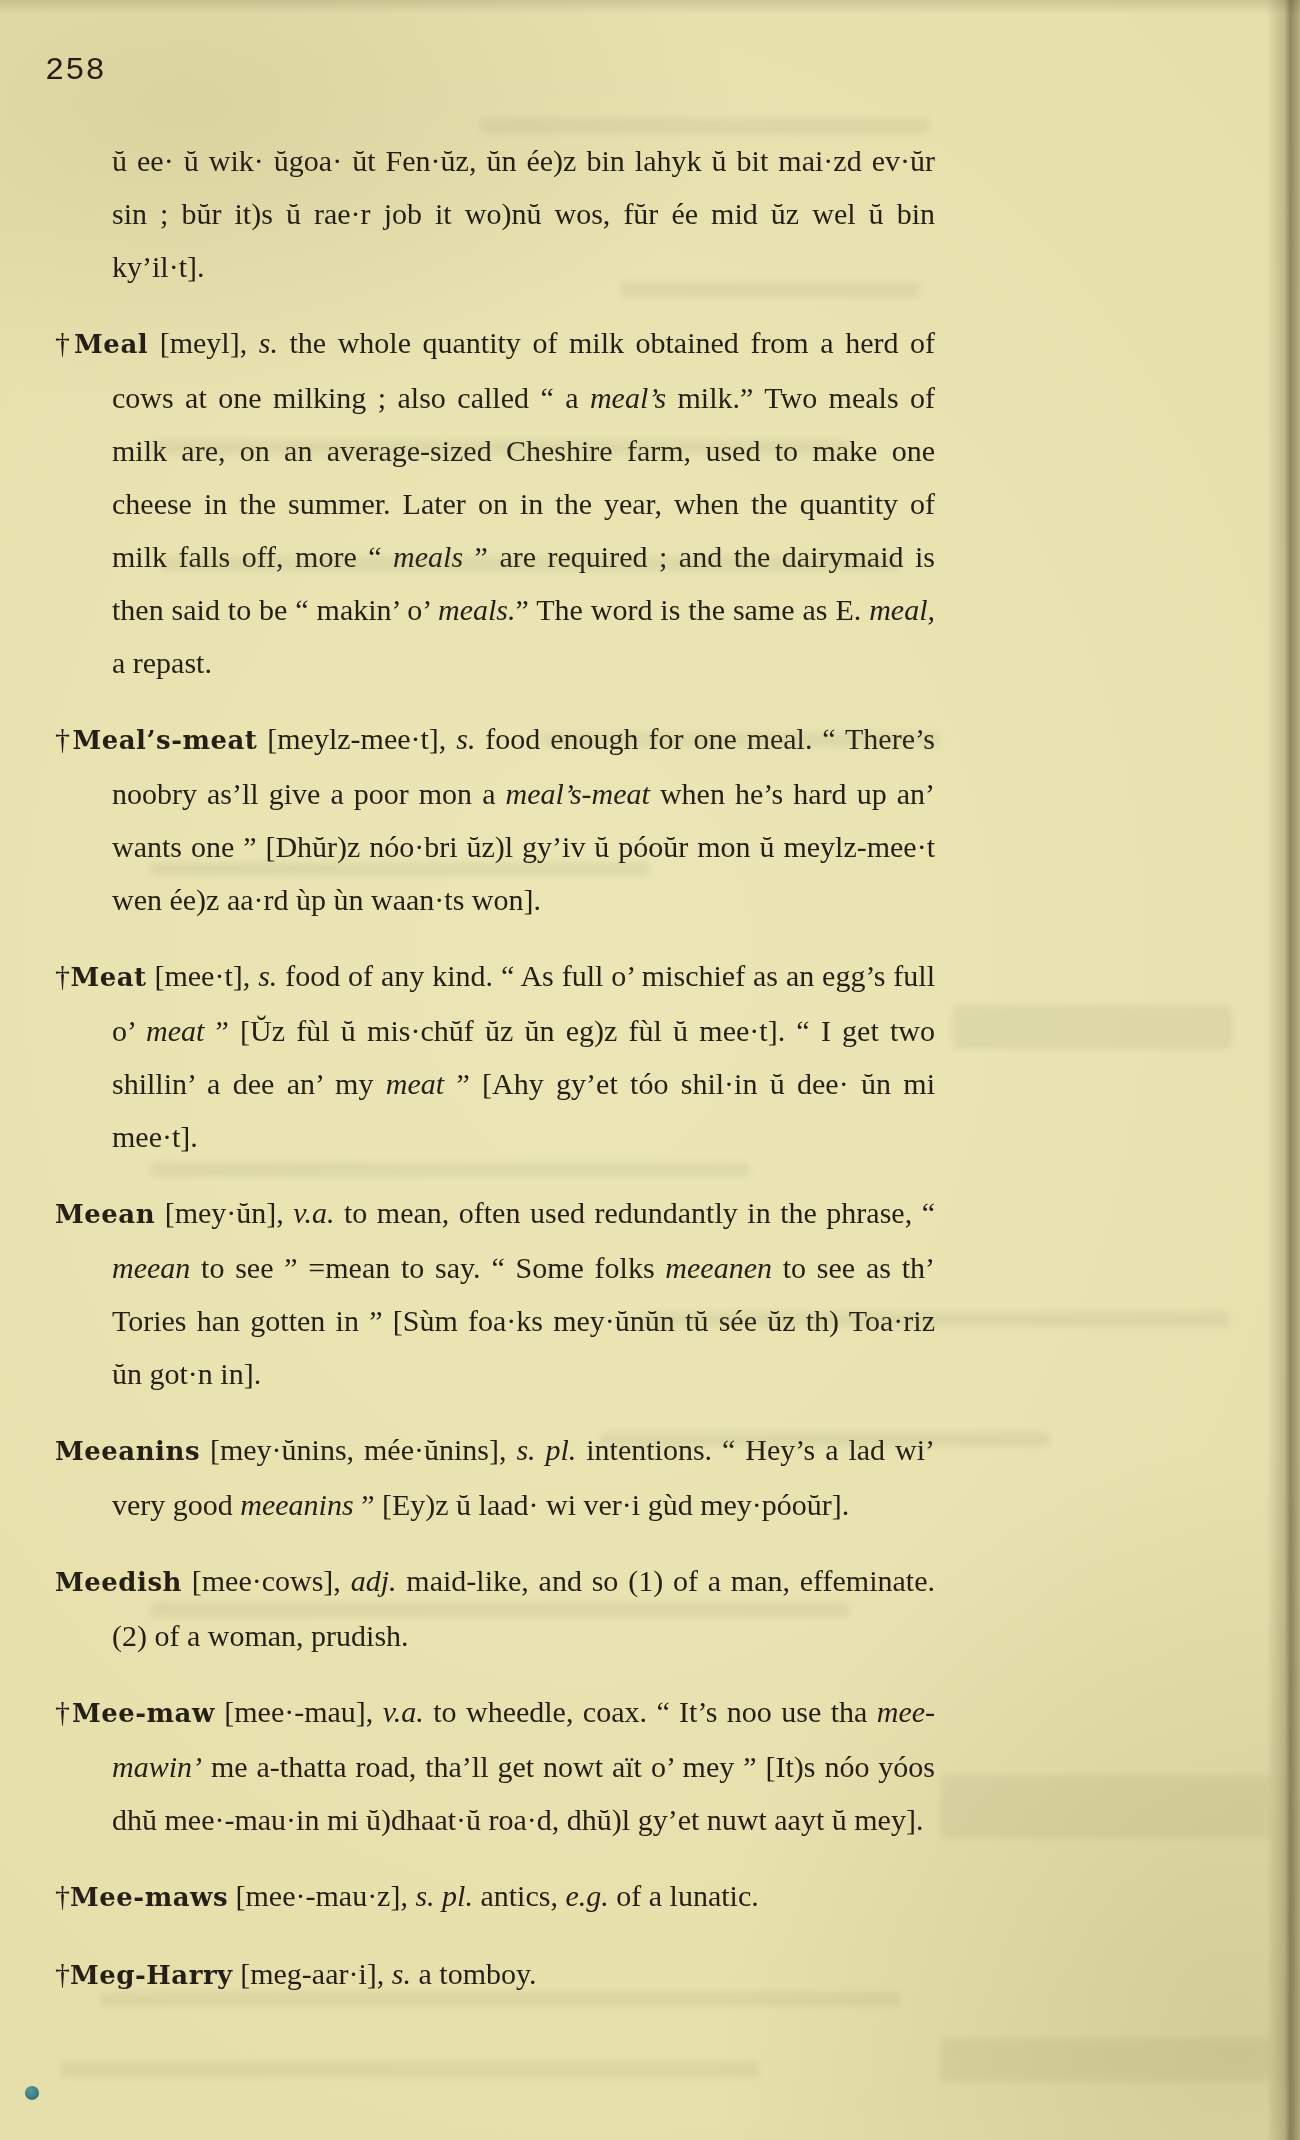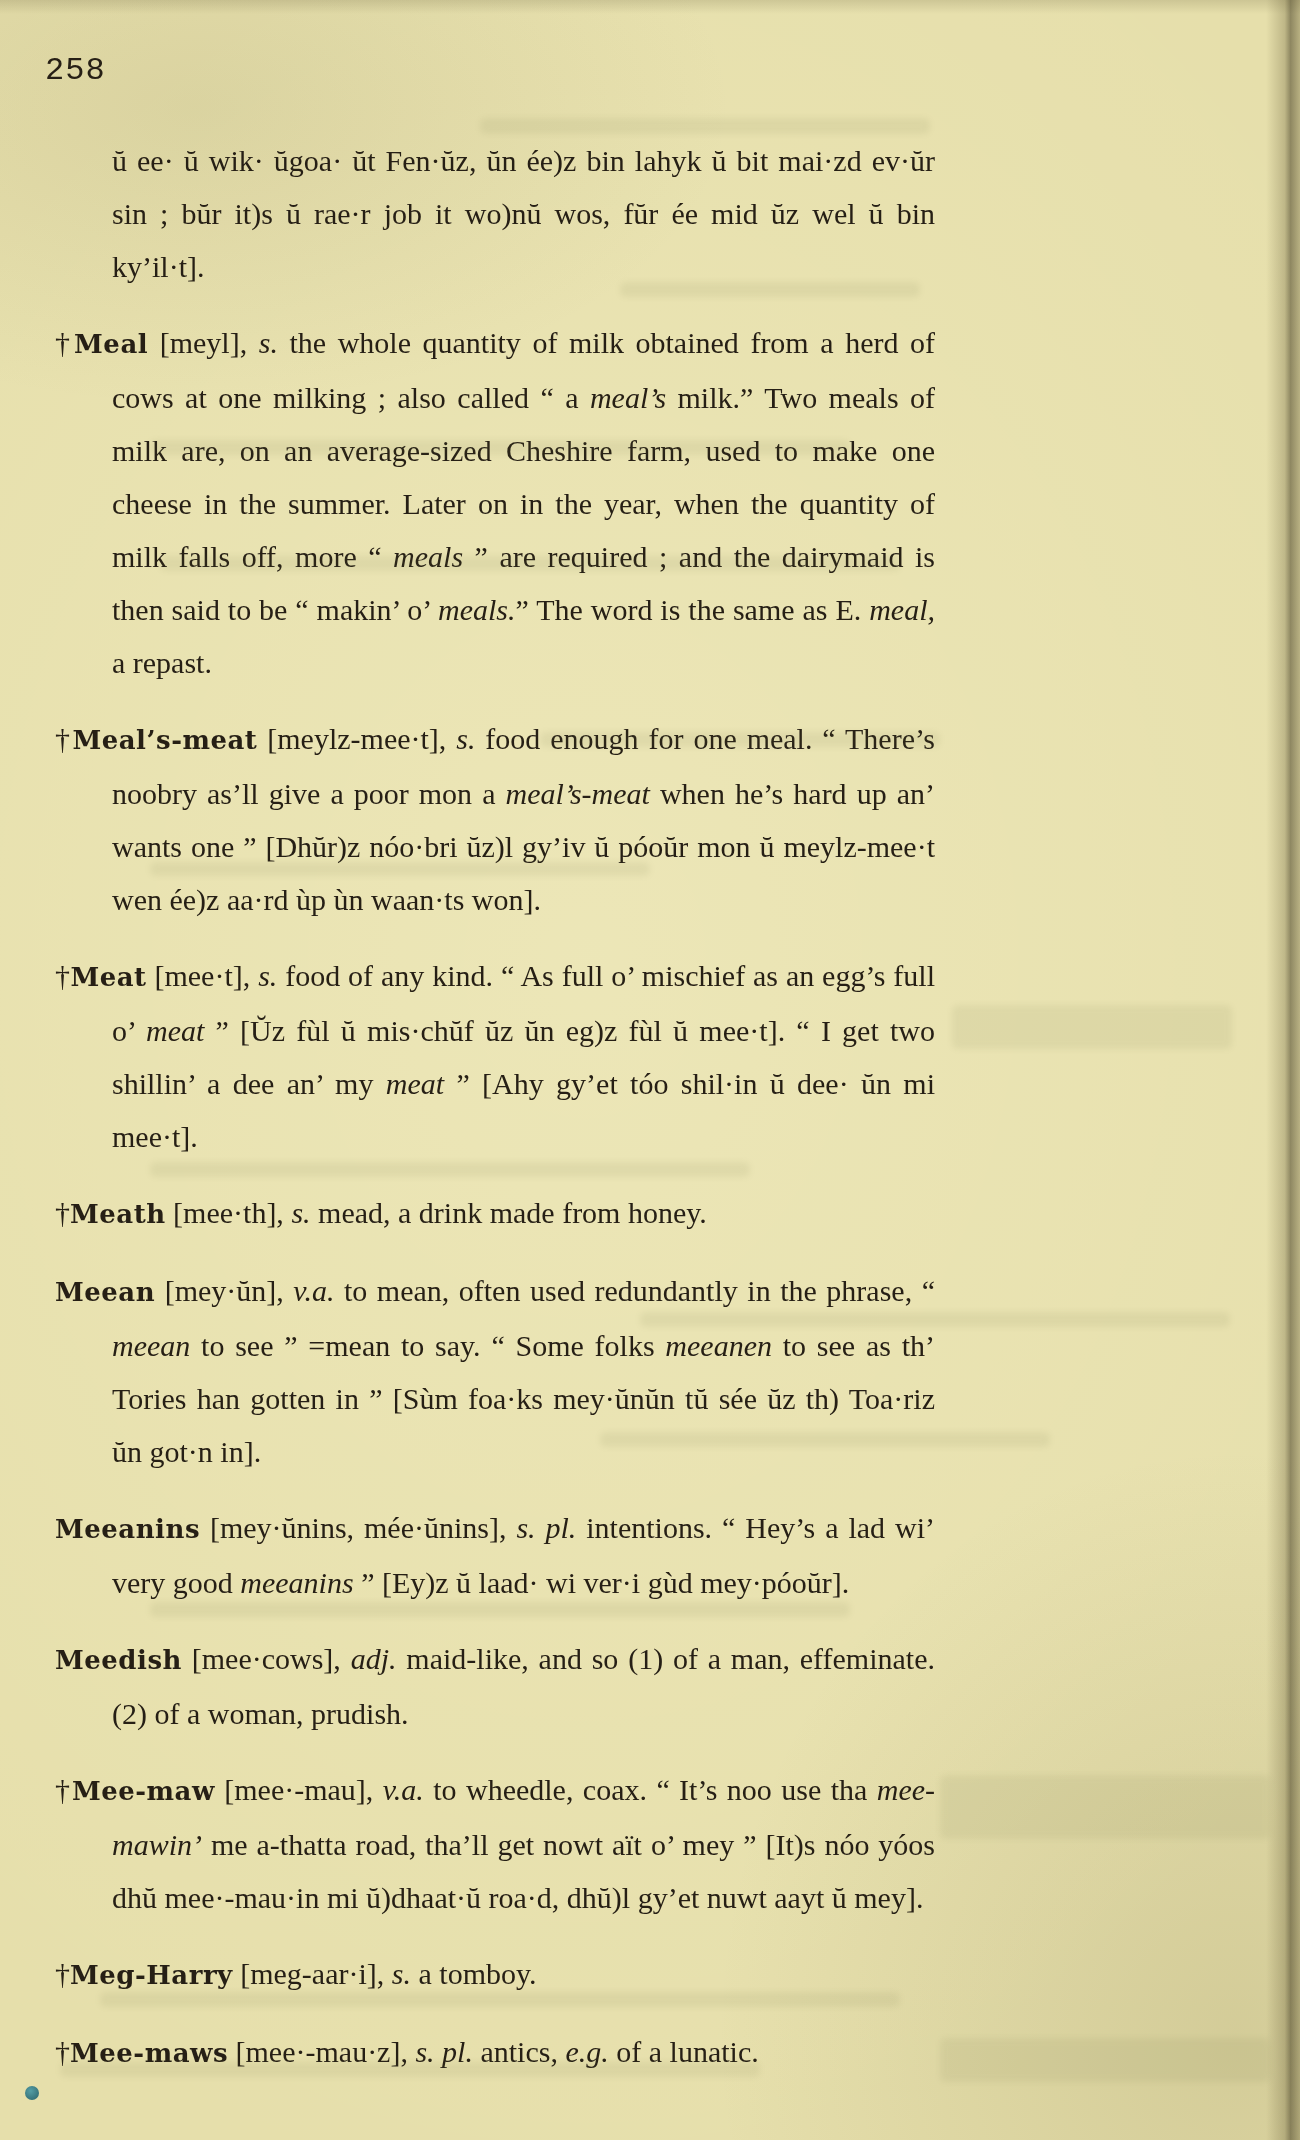--- a/index.html
+++ b/index.html
@@ -59,27 +59,26 @@
 
 <div class="page-header">
   <div class="page-number">258</div>
 </div>
 
 <div class="text-column">
   <p class="para continuation"><span class="seg-n">ŭ ee· ŭ wik· ŭgoa· ŭt Fen·ŭz, ŭn ée)z bin lahyk ŭ bit mai·zd ev·ŭr sin ; bŭr it)s ŭ rae·r job it wo)nŭ wos, fŭr ée mid ŭz wel ŭ bin ky’il·t].</span></p>
   <p class="para entry"><span class="seg-dg">†</span><span class="seg-b">Meal</span><span class="seg-n"> [meyl], </span><span class="seg-i">s.</span><span class="seg-n"> the whole quantity of milk obtained from a herd of cows at one milking ; also called “ a </span><span class="seg-i">meal’s</span><span class="seg-n"> milk.”  Two meals of milk are, on an average-sized Cheshire farm, used to make one cheese in the summer.  Later on in the year, when the quantity of milk falls off, more “ </span><span class="seg-i">meals</span><span class="seg-n"> ” are required ; and the dairymaid is then said to be “ makin’ o’ </span><span class="seg-i">meals.</span><span class="seg-n">”  The word is the same as E. </span><span class="seg-i">meal,</span><span class="seg-n"> a repast.</span></p>
   <p class="para entry"><span class="seg-dg">†</span><span class="seg-b">Meal’s-meat</span><span class="seg-n"> [meylz-mee·t], </span><span class="seg-i">s.</span><span class="seg-n"> food enough for one meal. “ There’s noobry as’ll give a poor mon a </span><span class="seg-i">meal’s-meat</span><span class="seg-n"> when he’s hard up an’ wants one ” [Dhŭr)z nóo·bri ŭz)l gy’iv ŭ póoŭr mon ŭ meylz-mee·t wen ée)z aa·rd ùp ùn waan·ts won].</span></p>
   <p class="para entry"><span class="seg-dg">†</span><span class="seg-b">Meat</span><span class="seg-n"> [mee·t], </span><span class="seg-i">s.</span><span class="seg-n"> food of any kind.  “ As full o’ mischief as an egg’s full o’ </span><span class="seg-i">meat</span><span class="seg-n"> ” [Ŭz fùl ŭ mis·chŭf ŭz ŭn eg)z fùl ŭ mee·t].  “ I get two shillin’ a dee an’ my </span><span class="seg-i">meat</span><span class="seg-n"> ” [Ahy gy’et tóo shil·in ŭ dee· ŭn mi mee·t].</span></p>
-  <p class="para entry"><span class="seg-dg">†</span><span class="seg-b">Meath</span><span class="seg-n"> [mee·th], </span><span class="seg-i">s.</span><span class="seg-n"> mead, a drink made from honey.</span></p>
   <p class="para entry"><span class="seg-b">Meean</span><span class="seg-n"> [mey·ŭn], </span><span class="seg-i">v.a.</span><span class="seg-n"> to mean, often used redundantly in the phrase, “ </span><span class="seg-i">meean</span><span class="seg-n"> to see ” =mean to say.  “ Some folks </span><span class="seg-i">meeanen</span><span class="seg-n"> to see as th’ Tories han gotten in ” [Sùm foa·ks mey·ŭnŭn tŭ sée ŭz th) Toa·riz ŭn got·n in].</span></p>
   <p class="para entry"><span class="seg-b">Meeanins</span><span class="seg-n"> [mey·ŭnins, mée·ŭnins], </span><span class="seg-i">s. pl.</span><span class="seg-n"> intentions.  “ Hey’s a lad wi’ very good </span><span class="seg-i">meeanins</span><span class="seg-n"> ” [Ey)z ŭ laad· wi ver·i gùd mey·póoŭr].</span></p>
   <p class="para entry"><span class="seg-b">Meedish</span><span class="seg-n"> [mee·cows], </span><span class="seg-i">adj.</span><span class="seg-n"> maid-like, and so (1) of a man, effeminate. (2) of a woman, prudish.</span></p>
   <p class="para entry"><span class="seg-dg">†</span><span class="seg-b">Mee-maw</span><span class="seg-n"> [mee·-mau], </span><span class="seg-i">v.a.</span><span class="seg-n"> to wheedle, coax.  “ It’s noo use tha </span><span class="seg-i">mee-mawin’</span><span class="seg-n"> me a-thatta road, tha’ll get nowt aït o’ mey ” [It)s nóo yóos dhŭ mee·-mau·in mi ŭ)dhaat·ŭ roa·d, dhŭ)l gy’et nuwt aayt ŭ mey].</span></p>
+  <p class="para entry"><span class="seg-dg">†</span><span class="seg-b">Mee-maws</span><span class="seg-n"> [mee·-mau·z], </span><span class="seg-i">s. pl.</span><span class="seg-n"> antics, </span><span class="seg-i">e.g.</span><span class="seg-n"> of a lunatic.</span></p>
   <p class="para entry"><span class="seg-dg">†</span><span class="seg-b">Meg-Harry</span><span class="seg-n"> [meg-aar·i], </span><span class="seg-i">s.</span><span class="seg-n"> a tomboy.</span></p>
-  <p class="para entry"><span class="seg-dg">†</span><span class="seg-b">Mee-maws</span><span class="seg-n"> [mee·-mau·z], </span><span class="seg-i">s. pl.</span><span class="seg-n"> antics, </span><span class="seg-i">e.g.</span><span class="seg-n"> of a lunatic.</span></p>
 </div>
 
 <div class="ink-speck"></div>
 
 <div class="ghost" style="left: 480px; top: 118px; width: 450px; height: 16px;"></div>
 <div class="ghost" style="left: 620px; top: 282px; width: 300px; height: 15px;"></div>
 <div class="ghost" style="left: 150px; top: 440px; width: 700px; height: 15px;"></div>
 <div class="ghost" style="left: 160px; top: 556px; width: 740px; height: 15px;"></div>
 <div class="ghost" style="left: 540px; top: 732px; width: 400px; height: 15px;"></div>
 <div class="ghost" style="left: 150px; top: 862px; width: 500px; height: 14px;"></div>

